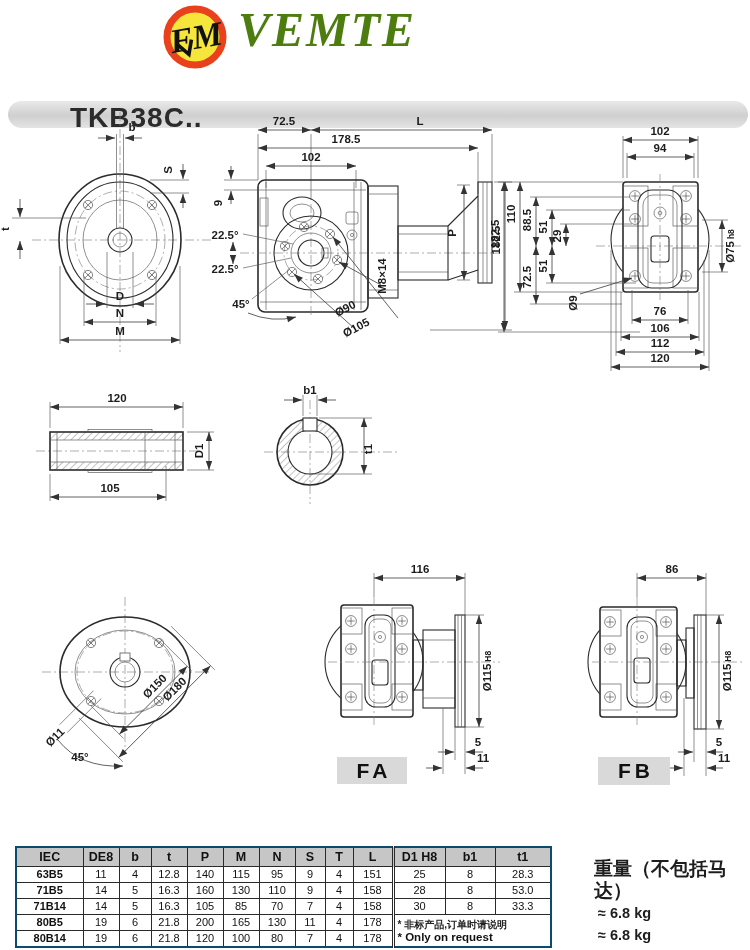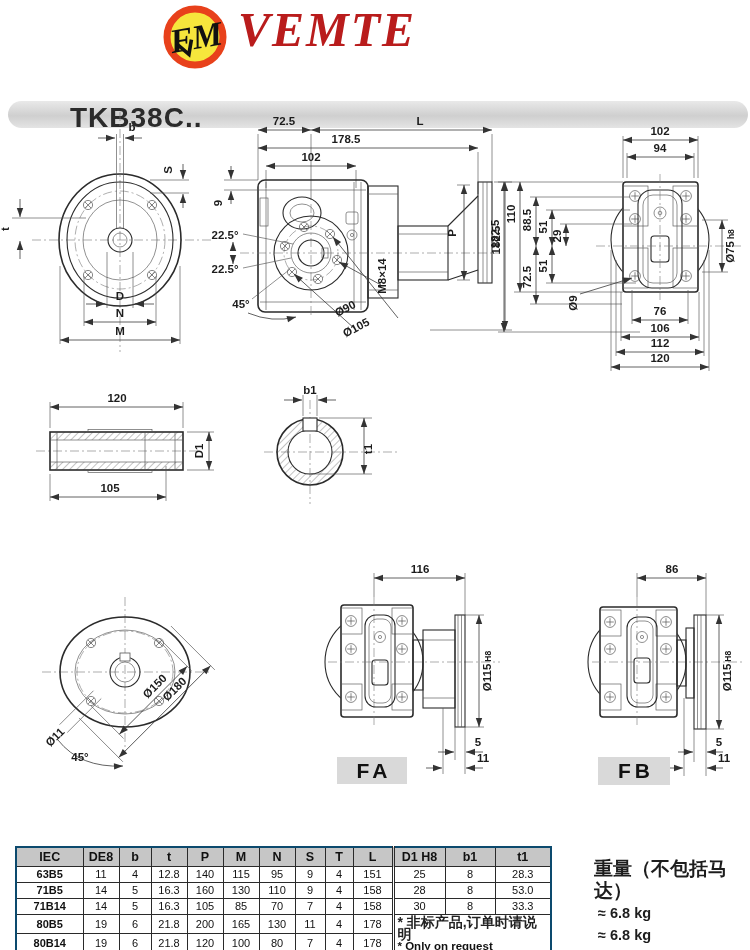--- a/index.html
+++ b/index.html
@@ -1,21 +1,21 @@
 <!DOCTYPE html>
 <html><head>
 <meta charset="utf-8">
 <style>
   html,body{margin:0;padding:0;background:#888;}
   .page{position:relative;width:750px;height:950px;background:#fff;overflow:hidden;
         font-family:"Liberation Sans",sans-serif;}
   
   .logo{position:absolute;left:156px;top:4px;}
   .brand{position:absolute;left:238px;top:2px;font-family:"Liberation Serif",serif;
-         font-style:italic;font-weight:bold;font-size:48px;color:#b91c1c;letter-spacing:2px;}
+         font-style:italic;font-weight:bold;font-size:48px;color:#4d7c0f;letter-spacing:2px;}
   .brand-cn{position:absolute;left:381px;top:27px;font-family:"Liberation Serif",serif;
          font-weight:600;font-size:26px;color:#2328cd;letter-spacing:1px;}
   .banner{position:absolute;left:8px;top:70px;width:740px;height:27px;border-radius:17px;
          background:linear-gradient(180deg,#e9e9e9 0%,#cfcfcf 55%,#e4e4e4 100%);margin-top:31px;}
   .banner span{display:block;padding-left:62px;line-height:34px;font-size:28px;font-weight:bold;
          color:#2b2b2b;letter-spacing:1px;}
   
   .drw{position:absolute;left:0;top:100px;}
   .oln{fill:none;stroke:#2b2b2b;stroke-width:1.6;}
   .ol2{fill:none;stroke:#2b2b2b;stroke-width:1.1;}
@@ -32,21 +32,21 @@
   .falbl{fill:#d9d9d9;}
   
   .spec{position:absolute;left:15px;top:846px;border-collapse:collapse;table-layout:fixed;}
   .spec th,.spec td{border:1px solid #2a2a2a;text-align:center;vertical-align:middle;
         font-size:11px;color:#111;padding:0;height:15px;line-height:13px;}
   .spec th{background:#c6c6c6;font-weight:600;font-size:12.5px;height:18px;}
   .spec td.mod{font-weight:bold;}
   .spec .dbl{border-left:3px double #2a2a2a;}
   .spec{border:2px solid #0c4a6e;}
   .spec td.note{text-align:left;padding:1px 3px;line-height:12px;}
-  .spec td.note .cn{font-size:14px;font-weight:600;color:#222;}
+  .spec td.note .cn{font-size:10px;font-weight:600;color:#222;}
   .spec td.note .en{font-size:11.5px;font-weight:bold;color:#111;}
   
   .weight{position:absolute;left:594px;top:858px;width:156px;color:#1d1d1d;}
   .weight .wl{font-size:19px;font-weight:bold;line-height:22px;}
   .weight .wv{font-size:14.5px;font-weight:bold;line-height:22px;padding-left:4px;}
 </style>
 </head>
 <body>
 
 <div class="page">

